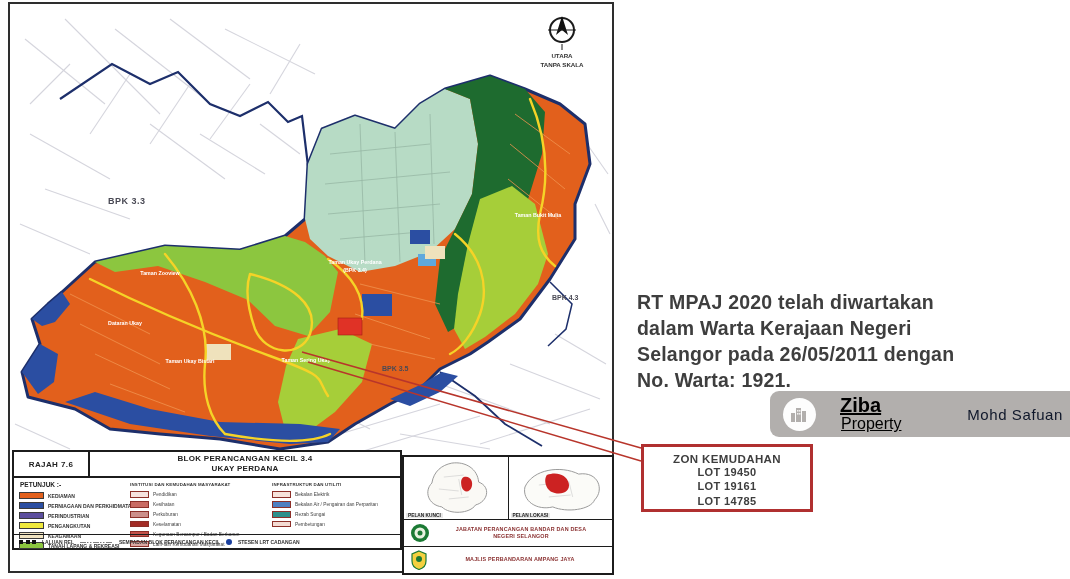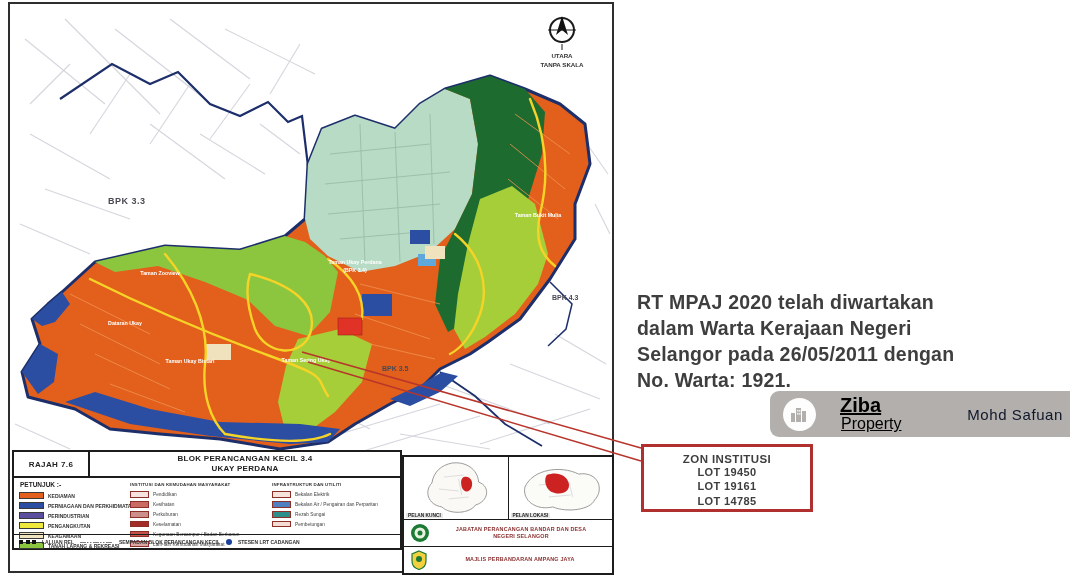--- a/index.html
+++ b/index.html
@@ -346,21 +346,21 @@
   </div>
 
   <div class="gazette">
     <div>RT MPAJ 2020 telah diwartakan</div>
     <div>dalam Warta Kerajaan Negeri</div>
     <div>Selangor pada 26/05/2011 dengan</div>
     <div>No. Warta: 1921.</div>
   </div>
 
   <div class="callout">
-    <div class="ct">ZON INSTITUSI</div>
+    <div class="ct">ZON KEMUDAHAN</div>
     <div class="cl">LOT 19450</div>
     <div class="cl">LOT 19161</div>
     <div class="cl">LOT 14785</div>
   </div>
 
   <svg class="overlay" viewBox="0 0 1070 579">
     <line x1="302" y1="352" x2="641" y2="448" stroke="#b8352b" stroke-width="1.5"></line>
     <line x1="308" y1="362" x2="641" y2="461" stroke="#b8352b" stroke-width="1.5"></line>
   </svg>
 

